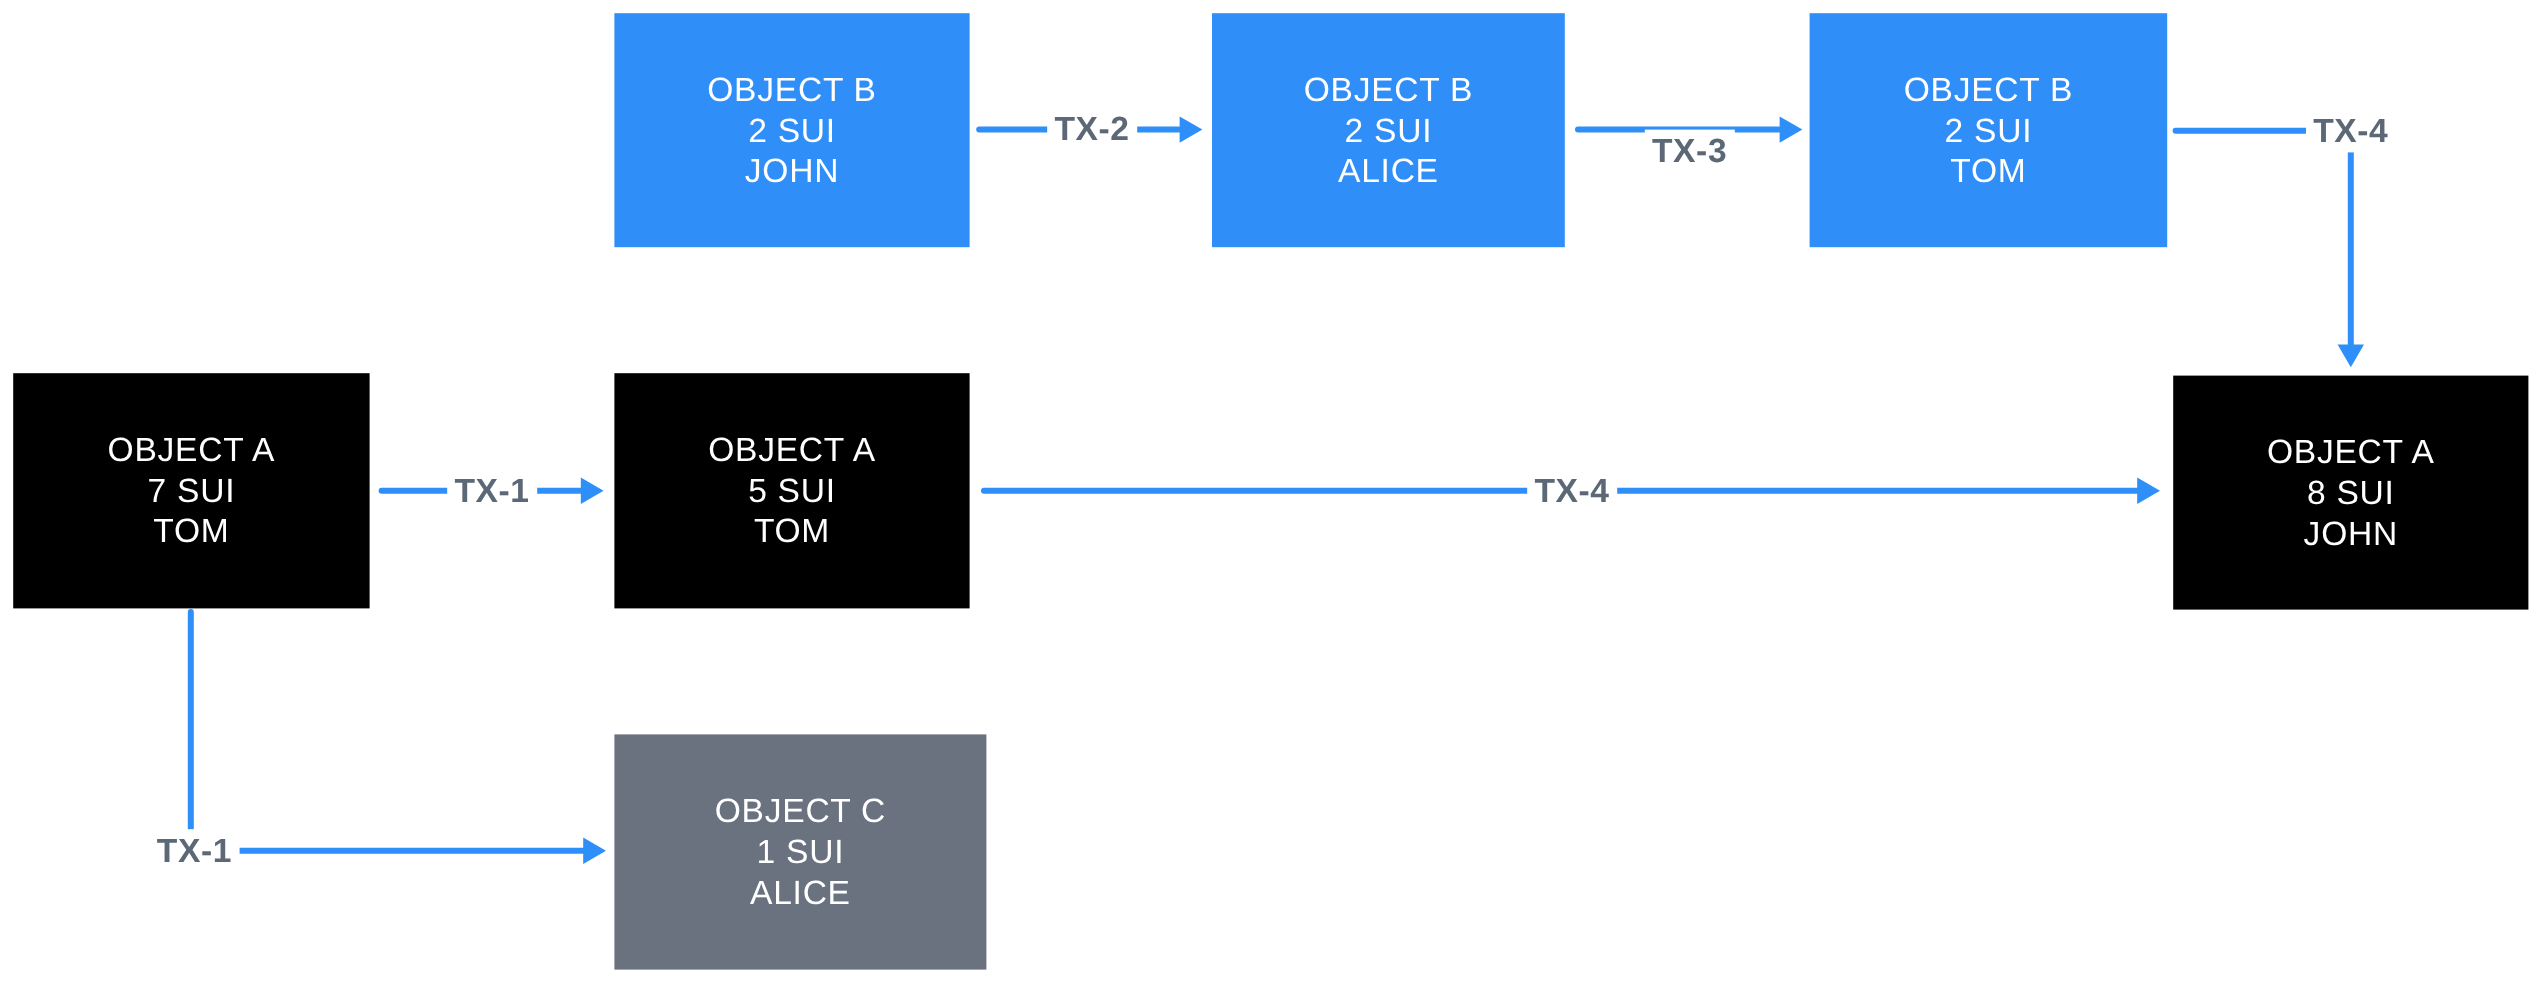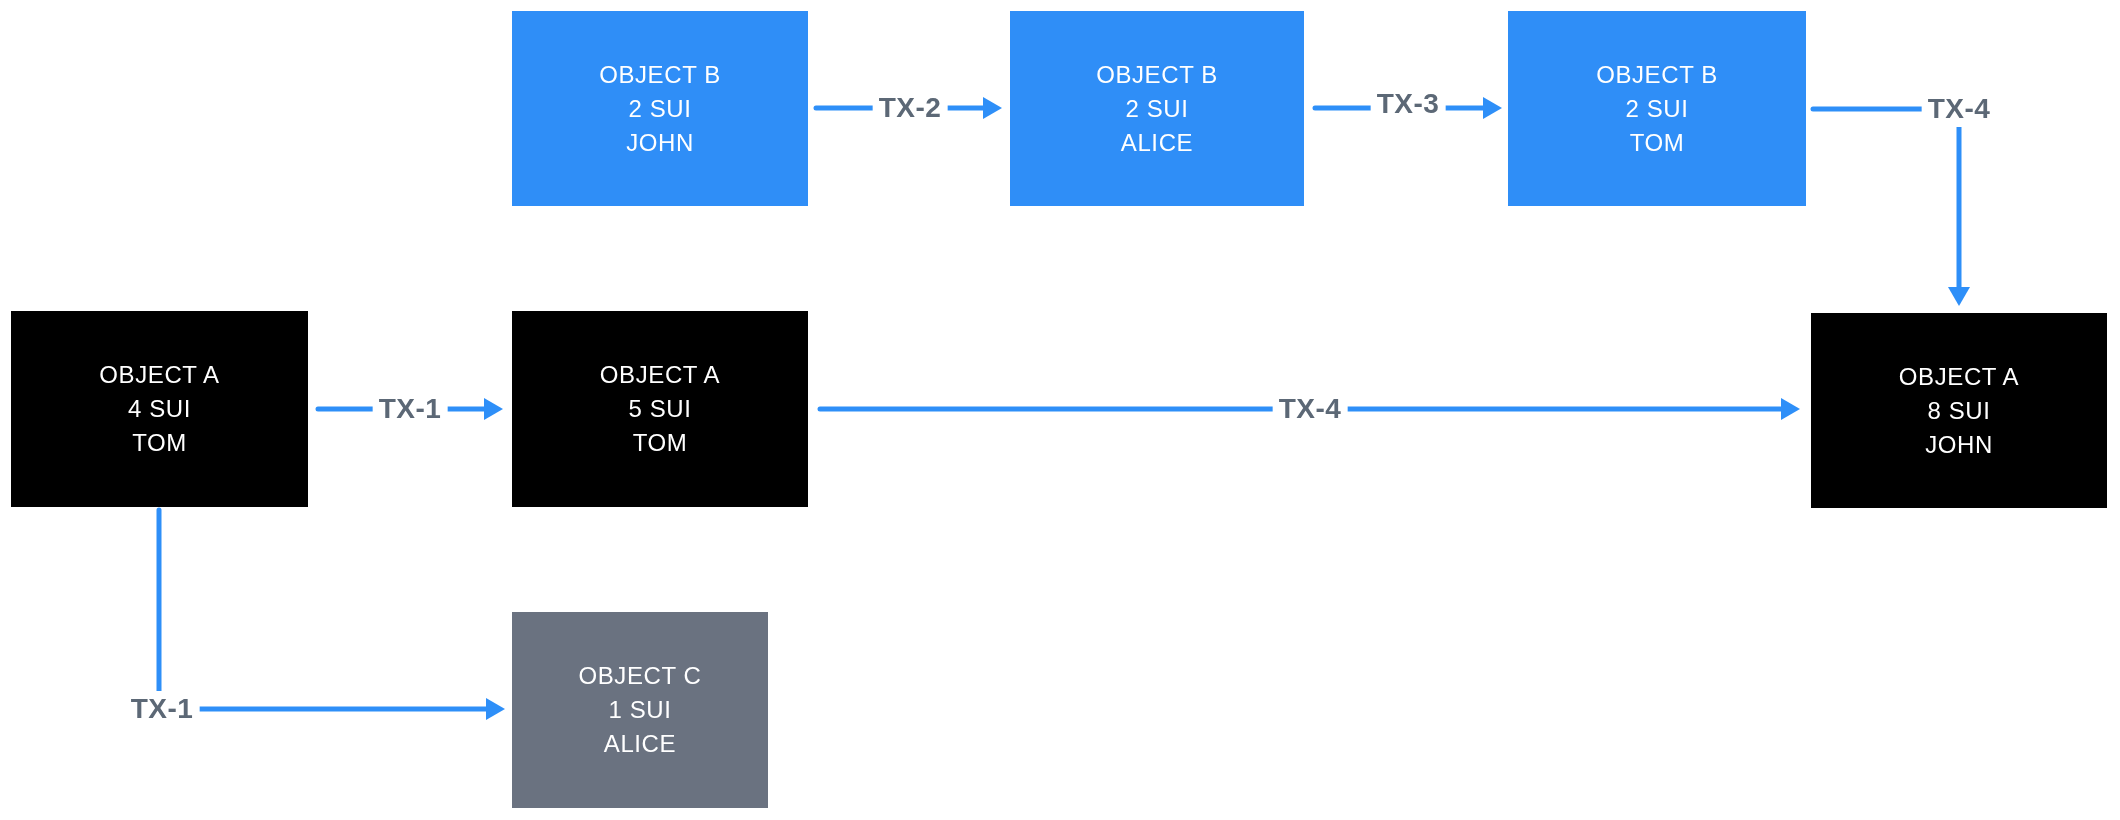--- a/index.html
+++ b/index.html
@@ -46,21 +46,21 @@
     white-space: nowrap;
   }
   .node {
     position: absolute;
     z-index: 3;
     display: flex;
     align-items: center;
     justify-content: center;
     text-align: center;
     color: #ffffff;
-    font-size: 24px;
+    font-size: 28px;
     font-weight: 500;
     letter-spacing: 0.6px;
     line-height: 34px;
   }
   .node.blue  { background: var(--node-blue); }
   .node.black { background: var(--node-black); justify-content: center; }
   .node.gray  { background: var(--node-gray); }
   .node .owner-line { }
 </style>
 </head>
@@ -85,21 +85,21 @@
 
     <line class="edge-line" x1="820" y1="409" x2="1784" y2="409"></line>
     <polygon class="arrowhead" points="1800,409 1781,398 1781,420"></polygon>
 
     <polyline class="edge-line" points="159,510 159,709 489,709"></polyline>
     <polygon class="arrowhead" points="505,709 486,698 486,720"></polygon>
   </svg>
 
   <div class="edge-label" style="left:410px; top:409px;">TX-1</div>
   <div class="edge-label" style="left:910px; top:108px;">TX-2</div>
-  <div class="edge-label" style="left:1408px; top:104px;">TX-3</div>
+  <div class="edge-label" style="left:1408px; top:126px;">TX-3</div>
   <div class="edge-label" style="left:1959px; top:109px;">TX-4</div>
   <div class="edge-label" style="left:1310px; top:409px;">TX-4</div>
   <div class="edge-label" style="left:162px; top:709px;">TX-1</div>
 
   <div class="node blue" style="left:512px; top:11px; width:296px; height:195px;">
     <div class="node-text">
       <div>OBJECT B</div>
       <div>2 SUI</div>
       <div class="owner-line">JOHN</div>
     </div>
@@ -115,40 +115,40 @@
     <div class="node-text">
       <div>OBJECT B</div>
       <div>2 SUI</div>
       <div class="owner-line">TOM</div>
     </div>
   </div>
 
   <div class="node black" style="left:11px; top:311px; width:297px; height:196px;">
     <div class="node-text">
       <div>OBJECT A</div>
-      <div>4 SUI</div>
+      <div>7 SUI</div>
       <div class="owner-line">TOM</div>
     </div>
   </div>
   <div class="node black" style="left:512px; top:311px; width:296px; height:196px;">
     <div class="node-text">
       <div>OBJECT A</div>
       <div>5 SUI</div>
       <div class="owner-line">TOM</div>
     </div>
   </div>
   <div class="node black" style="left:1811px; top:313px; width:296px; height:195px;">
     <div class="node-text">
       <div>OBJECT A</div>
       <div>8 SUI</div>
       <div class="owner-line">JOHN</div>
     </div>
   </div>
 
-  <div class="node gray" style="left:512px; top:612px; width:256px; height:196px;">
+  <div class="node gray" style="left:512px; top:612px; width:310px; height:196px;">
     <div class="node-text">
       <div>OBJECT C</div>
       <div>1 SUI</div>
       <div class="owner-line">ALICE</div>
     </div>
   </div>
 
 </div>
 
 </body></html>

